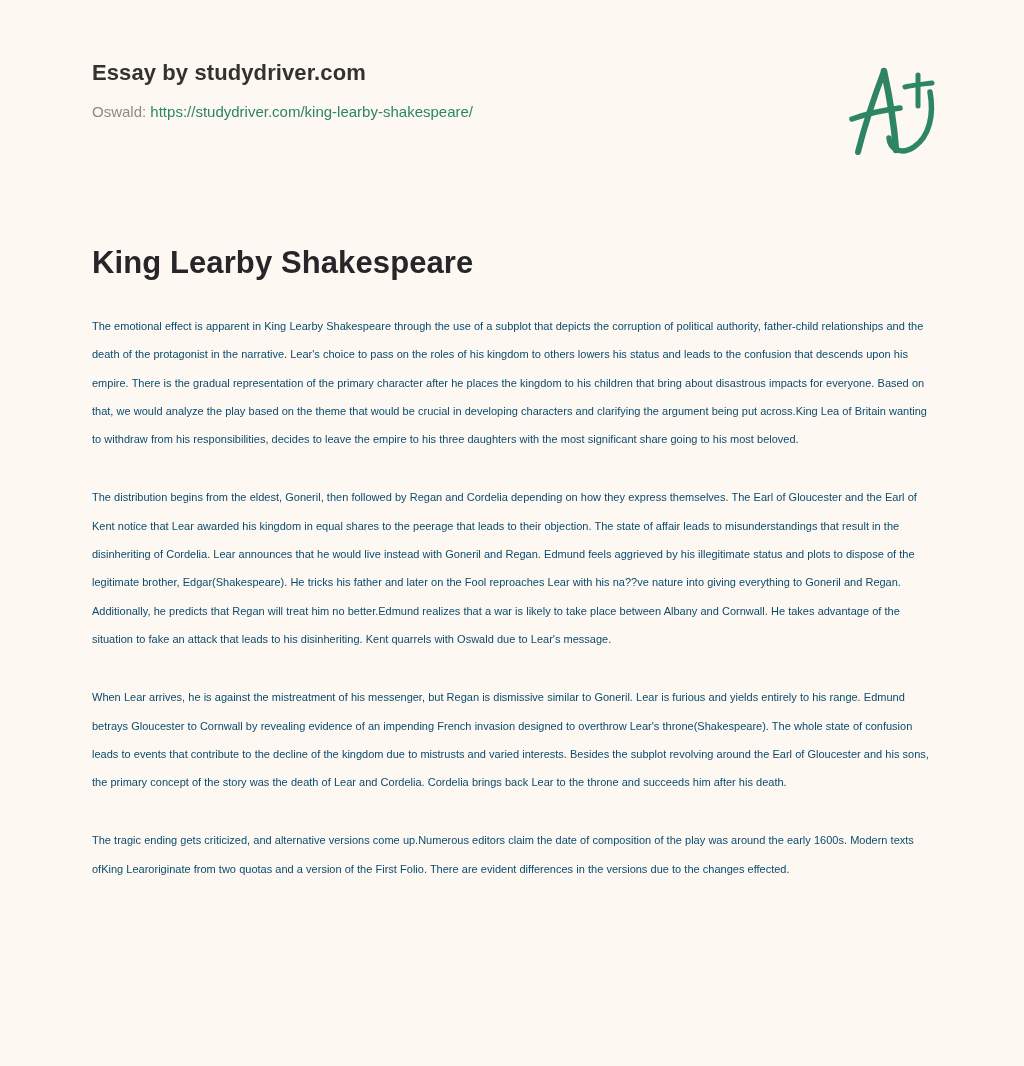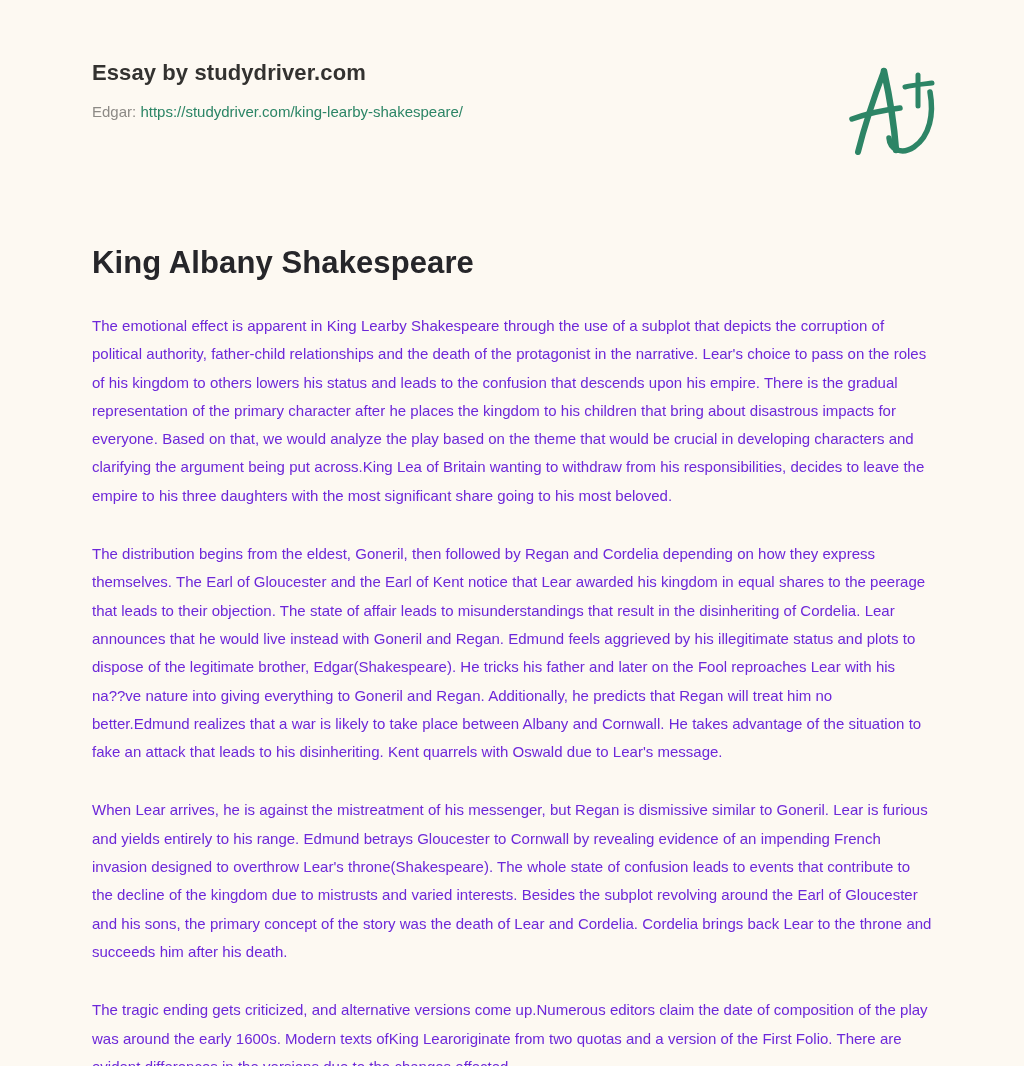--- a/index.html
+++ b/index.html
@@ -90,39 +90,39 @@
   
   .body-copy {
     position: absolute;
     left: 92px;
     top: 312px;
     width: 840px;
   }
 
   .body-copy p {
     margin: 0 0 30px 0;
-    font-size: 15px;
+    font-size: 11px;
     line-height: 28.3px;
-    color: #6d28d9;
+    color: #0c4a6e;
     text-align: left;
     word-spacing: 0.1px;
   }
   .body-copy p:last-child {
     margin-bottom: 0;
   }
 </style>
 </head>
 <body>
 
 <div class="page">
 
   <div class="header">
     <div class="byline">Essay by studydriver.com</div>
     <div class="source-line">
-      <span class="source-label">Edgar:</span>
+      <span class="source-label">Oswald:</span>
       <span class="source-link">https://studydriver.com/king-learby-shakespeare/</span>
     </div>
   </div>
 
   <div class="logo">
     <svg viewBox="0 0 96 110" xmlns="http://www.w3.org/2000/svg">
       <g fill="none" stroke="#2d8566" stroke-linecap="round" stroke-linejoin="round">
 
         <path d="M42 13 C 34 34, 24 62, 16 94" stroke-width="6"></path>
 
@@ -132,21 +132,21 @@
 
         <path d="M76 17 L 76 48" stroke-width="5"></path>
 
         <path d="M63 29 C 71 27, 82 26, 90 25" stroke-width="5"></path>
 
         <path d="M88 34 C 92 56, 88 78, 72 89 C 60 97, 48 92, 47 80" stroke-width="5.5"></path>
       </g>
     </svg>
   </div>
 
-  <h1 class="essay-title">King Albany Shakespeare</h1>
+  <h1 class="essay-title">King Learby Shakespeare</h1>
 
   <div class="body-copy">
     <p>The emotional effect is apparent in King Learby Shakespeare through the use of a subplot that depicts the corruption of political authority, father-child relationships and the death of the protagonist in the narrative. Lear's choice to pass on the roles of his kingdom to others lowers his status and leads to the confusion that descends upon his empire. There is the gradual representation of the primary character after he places the kingdom to his children that bring about disastrous impacts for everyone. Based on that, we would analyze the play based on the theme that would be crucial in developing characters and clarifying the argument being put across.King Lea of Britain wanting to withdraw from his responsibilities, decides to leave the empire to his three daughters with the most significant share going to his most beloved.</p>
     <p>The distribution begins from the eldest, Goneril, then followed by Regan and Cordelia depending on how they express themselves. The Earl of Gloucester and the Earl of Kent notice that Lear awarded his kingdom in equal shares to the peerage that leads to their objection. The state of affair leads to misunderstandings that result in the disinheriting of Cordelia. Lear announces that he would live instead with Goneril and Regan. Edmund feels aggrieved by his illegitimate status and plots to dispose of the legitimate brother, Edgar(Shakespeare). He tricks his father and later on the Fool reproaches Lear with his na??ve nature into giving everything to Goneril and Regan. Additionally, he predicts that Regan will treat him no better.Edmund realizes that a war is likely to take place between Albany and Cornwall. He takes advantage of the situation to fake an attack that leads to his disinheriting. Kent quarrels with Oswald due to Lear's message.</p>
     <p>When Lear arrives, he is against the mistreatment of his messenger, but Regan is dismissive similar to Goneril. Lear is furious and yields entirely to his range. Edmund betrays Gloucester to Cornwall by revealing evidence of an impending French invasion designed to overthrow Lear's throne(Shakespeare). The whole state of confusion leads to events that contribute to the decline of the kingdom due to mistrusts and varied interests. Besides the subplot revolving around the Earl of Gloucester and his sons, the primary concept of the story was the death of Lear and Cordelia. Cordelia brings back Lear to the throne and succeeds him after his death.</p>
     <p>The tragic ending gets criticized, and alternative versions come up.Numerous editors claim the date of composition of the play was around the early 1600s. Modern texts ofKing Learoriginate from two quotas and a version of the First Folio. There are evident differences in the versions due to the changes effected.</p>
 
   </div>
 
 </div>

